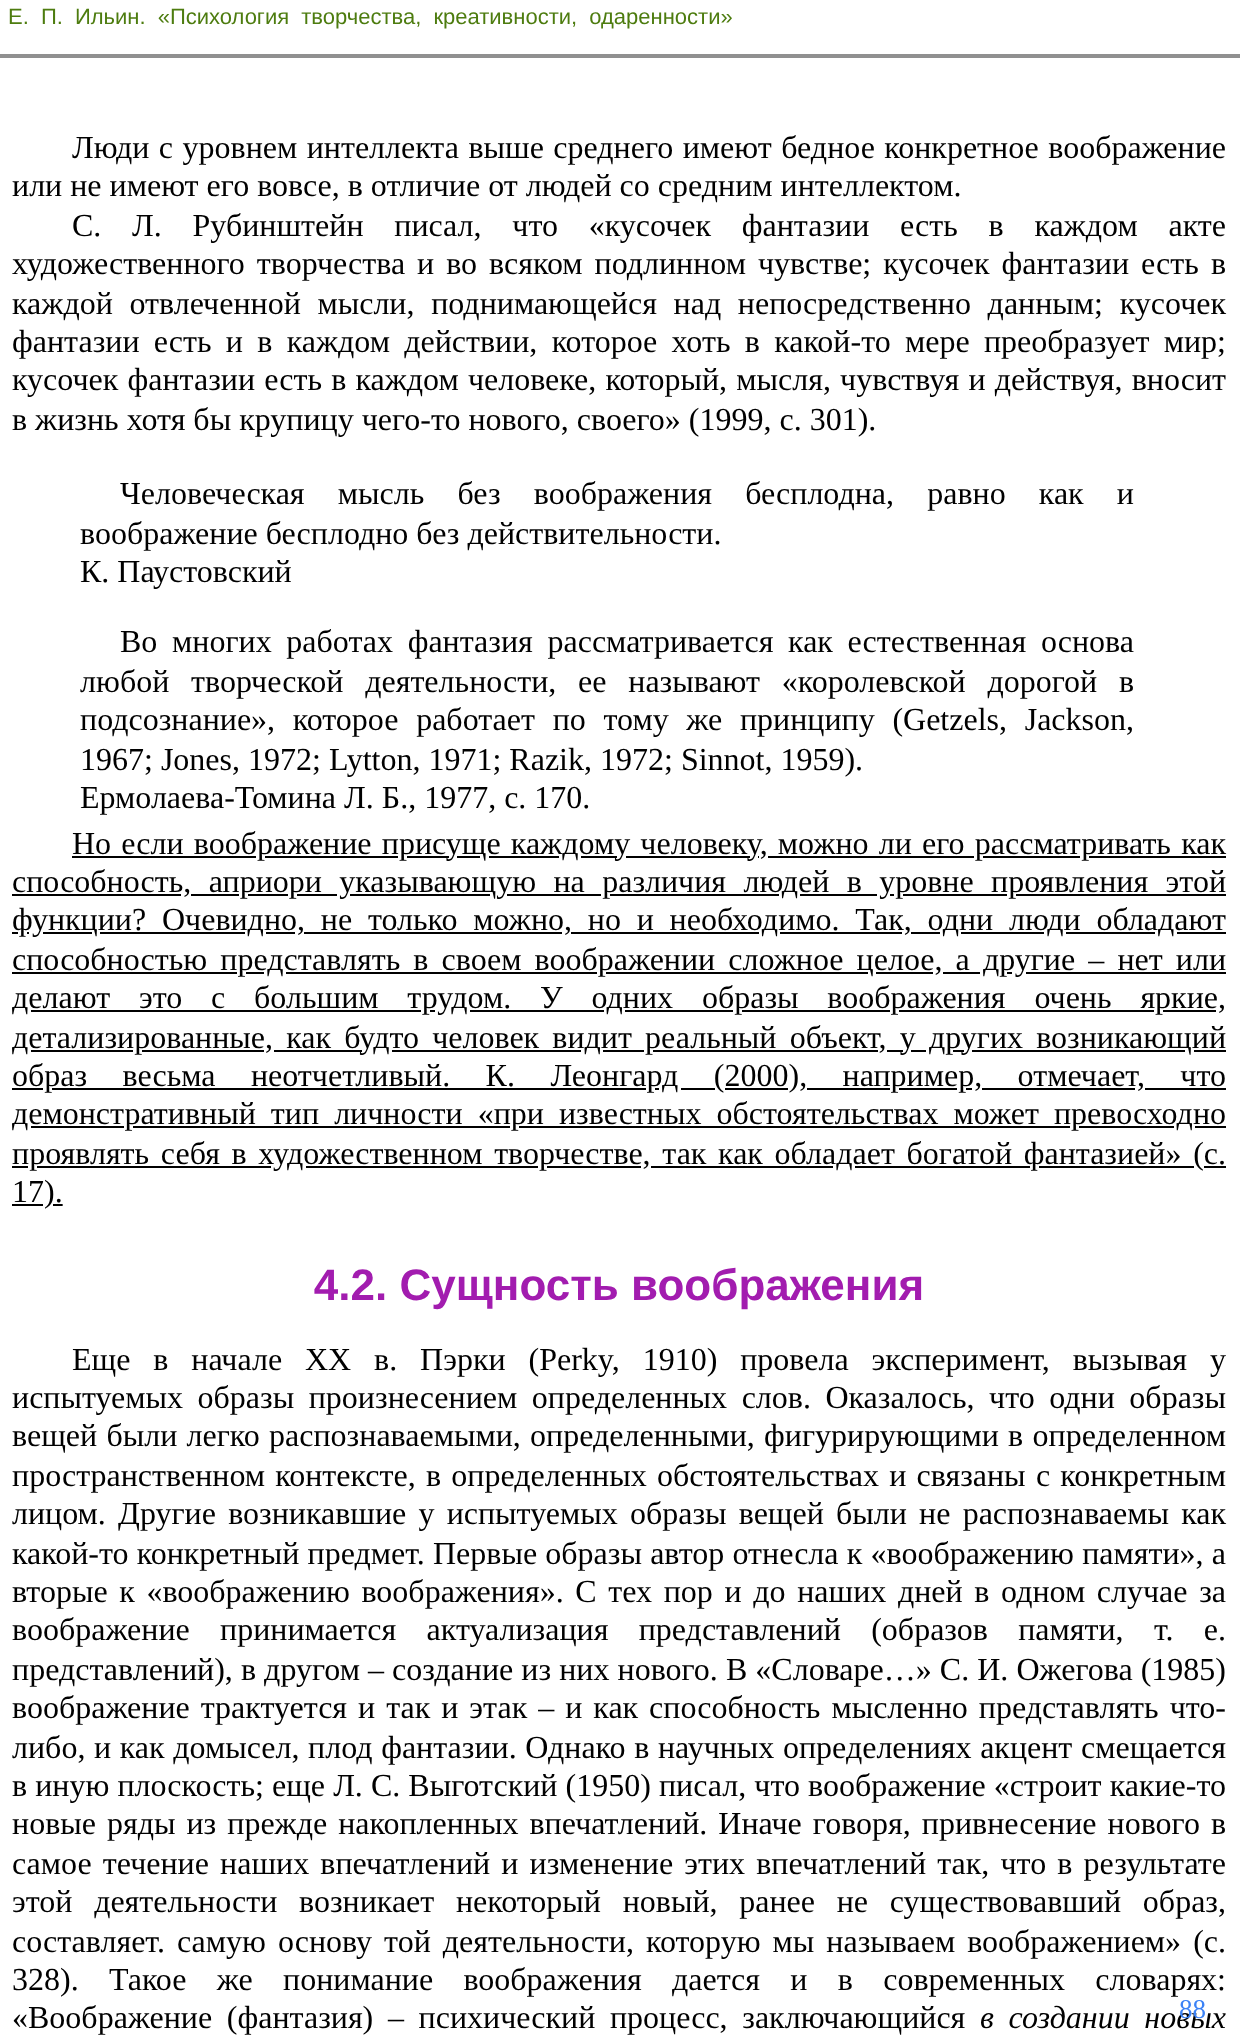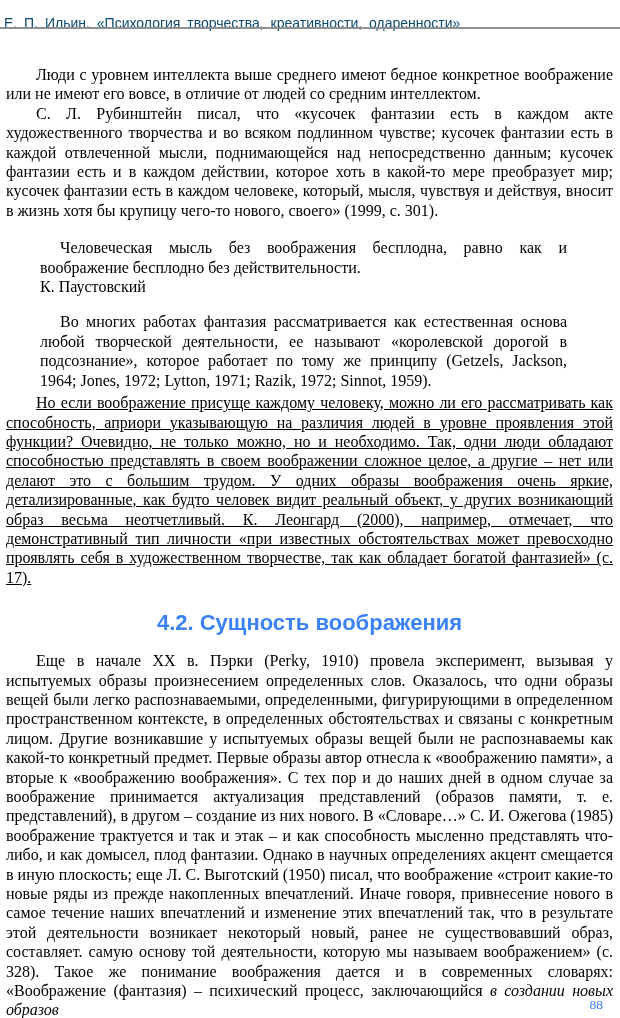--- a/index.html
+++ b/index.html
@@ -12,26 +12,25 @@
     position: relative;
     width: 620px; height: 1018px;
     background: #ffffff;
     color: #000000;
     font-family: "Liberation Serif", "DejaVu Serif", serif;
   }
   .running-header {
     position: absolute;
     top: 3px; left: 4px; right: 4px;
     font-family: "Liberation Sans", sans-serif;
-    font-size: 14px;
-    color: #0c4a6e;
+    font-size: 11px;
+    color: #4d7c0f;
     word-spacing: 3px;
     white-space: nowrap;
     overflow: hidden;
-    margin-top: 12px;
   }
   .header-rule {
     position: absolute;
     top: 27px; left: 0;
     width: 620px;
     border: none;
     border-top: 2px solid #909090;
     margin: 0;
   }
   .body-text {
@@ -51,21 +50,21 @@
   .quote.quote-2 { margin-top: 16px; }
   p.after-quote { margin-top: 3px; text-decoration: underline; }
   h2.section-heading {
     font-family: "Liberation Sans", sans-serif;
     font-size: 22px;
     font-weight: bold;
     line-height: 26px;
     text-align: center;
     text-indent: 0;
     margin: 23px 0 15px 0;
-    color: #3b82f6;
+    color: #a21caf;
   }
   .page-number {
     position: absolute;
     right: 17px; bottom: 5px;
     font-family: "Liberation Serif", serif;
     font-size: 13.5px;
     color: #3b82f6;
   }
   i { font-style: italic; }
 </style>
@@ -83,21 +82,22 @@
     <p class="para para-first">Люди с уровнем интеллекта выше среднего имеют бедное конкретное воображение или не имеют его вовсе, в отличие от людей со средним интеллектом.</p>
 
     <p class="para">С. Л. Рубинштейн писал, что «кусочек фантазии есть в каждом акте художественного творчества и во всяком подлинном чувстве; кусочек фантазии есть в каждой отвлеченной мысли, поднимающейся над непосредственно данным; кусочек фантазии есть и в каждом действии, которое хоть в какой-то мере преобразует мир; кусочек фантазии есть в каждом человеке, который, мысля, чувствуя и действуя, вносит в жизнь хотя бы крупицу чего-то нового, своего» (1999, с. 301).</p>
 
     <div class="quote quote-1">
       <p class="q-text">Человеческая мысль без воображения бесплодна, равно как и воображение бесплодно без действительности.</p>
       <p class="q-attr">К. Паустовский</p>
     </div>
 
     <div class="quote quote-2">
-      <p class="q-text">Во многих работах фантазия рассматривается как естественная основа любой творческой деятельности, ее называют «королевской дорогой в подсознание», которое работает по тому же принципу (Getzels, Jackson, 1964; Jones, 1972; Lytton, 1971; Razik, 1972; Sinnot, 1959).</p>
+      <p class="q-text">Во многих работах фантазия рассматривается как естественная основа любой творческой деятельности, ее называют «королевской дорогой в подсознание», которое работает по тому же принципу (Getzels, Jackson, 1967; Jones, 1972; Lytton, 1971; Razik, 1972; Sinnot, 1959).</p>
+      <p class="q-attr">Ермолаева-Томина Л. Б., 1977, с. 170.</p>
     </div>
 
     <p class="para after-quote">Но если воображение присуще каждому человеку, можно ли его рассматривать как способность, априори указывающую на различия людей в уровне проявления этой функции? Очевидно, не только можно, но и необходимо. Так, одни люди обладают способностью представлять в своем воображении сложное целое, а другие – нет или делают это с большим трудом. У одних образы воображения очень яркие, детализированные, как будто человек видит реальный объект, у других возникающий образ весьма неотчетливый. К. Леонгард (2000), например, отмечает, что демонстративный тип личности «при известных обстоятельствах может превосходно проявлять себя в художественном творчестве, так как обладает богатой фантазией» (с. 17).</p>
 
     <h2 class="section-heading">4.2. Сущность воображения</h2>
 
     <p class="para"><span>Еще в начале XX в. Пэрки (Perky, 1910) провела эксперимент, вызывая у испытуемых образы произнесением определенных слов. Оказалось, что одни образы вещей были легко распознаваемыми, определенными, фигурирующими в определенном пространственном контексте, в определенных обстоятельствах и связаны с конкретным лицом. Другие возникавшие у испытуемых образы вещей были не распознаваемы как какой-то конкретный предмет. Первые образы автор отнесла к «воображению памяти», а вторые к «воображению воображения». С тех пор и до наших дней в одном случае за воображение принимается актуализация представлений (образов памяти, т. е. представлений), в другом – создание из них нового. В «Словаре…» С. И. Ожегова (1985) воображение трактуется и так и этак – и как способность мысленно представлять что-либо, и как домысел, плод фантазии. Однако в научных определениях акцент смещается в иную плоскость; еще Л. С. Выготский (1950) писал, что воображение «строит какие-то новые ряды из прежде накопленных впечатлений. Иначе говоря, привнесение нового в самое течение наших впечатлений и изменение этих впечатлений так, что в результате этой деятельности возникает некоторый новый, ранее не существовавший образ, составляет. самую основу той деятельности, которую мы называем воображением» (с. 328). Такое же понимание воображения дается и в современных словарях: «Воображение (фантазия) – психический процесс, заключающийся </span><i>в создании новых образов</i></p>
 
   </div>
 

